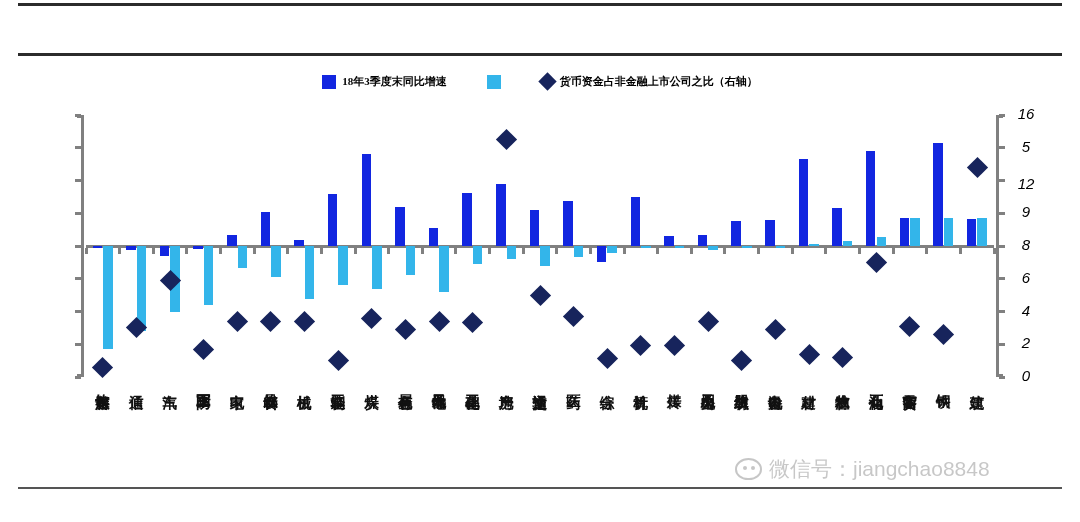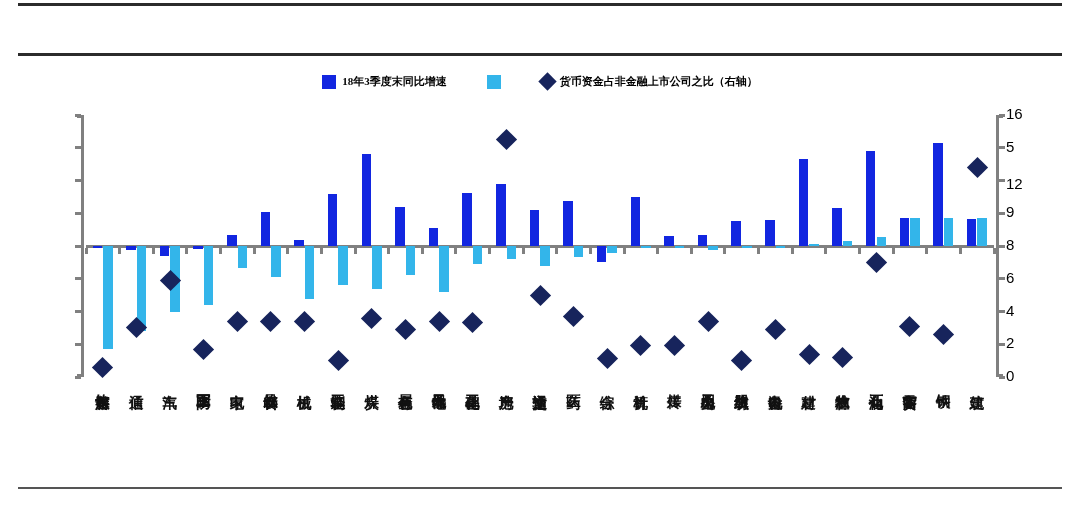--- a/index.html
+++ b/index.html
@@ -81,21 +81,21 @@
   .ytick {
     position: absolute; width: 6px; height: 3px; background: #808080;
   }
   .ytick.left { left: -11px; }
   .ytick.right { right: -11px; }
   .ylabel {
     position: absolute; font-size: 15px; color: #000;
     font-family: "Liberation Sans", sans-serif;
     white-space: nowrap;
   }
-  .ylabel.right { left: 920px; text-align: left; width: 40px; }
+  .ylabel.right { left: 920px; text-align: center; width: 40px; font-style: italic; }
 
   .xtick {
     position: absolute; width: 3px; height: 6px; background: #808080;
     top: 133px;
   }
 
   .bar { position: absolute; }
   .bar-dark { background: #1226e0; }
   .bar-light { background: #33b5ea; }
   .diamond {
@@ -359,14 +359,18 @@
       <div class="xlabel" style="left: 715.037px;">建材</div>
       <div class="xlabel" style="left: 748.667px;">农林牧渔</div>
       <div class="xlabel" style="left: 782.296px;">石油石化</div>
       <div class="xlabel" style="left: 815.926px;">商贸零售</div>
       <div class="xlabel" style="left: 849.556px;">钢铁</div>
       <div class="xlabel" style="left: 883.185px;">建筑</div>
     </div>
 
   <div class="footer-rule"></div>
 
+  <div class="watermark">
+    <div class="wm-face"></div>
+    <div class="wm-text">微信号：jiangchao8848</div>
+  </div>
 
 </div>
 
 </body></html>

